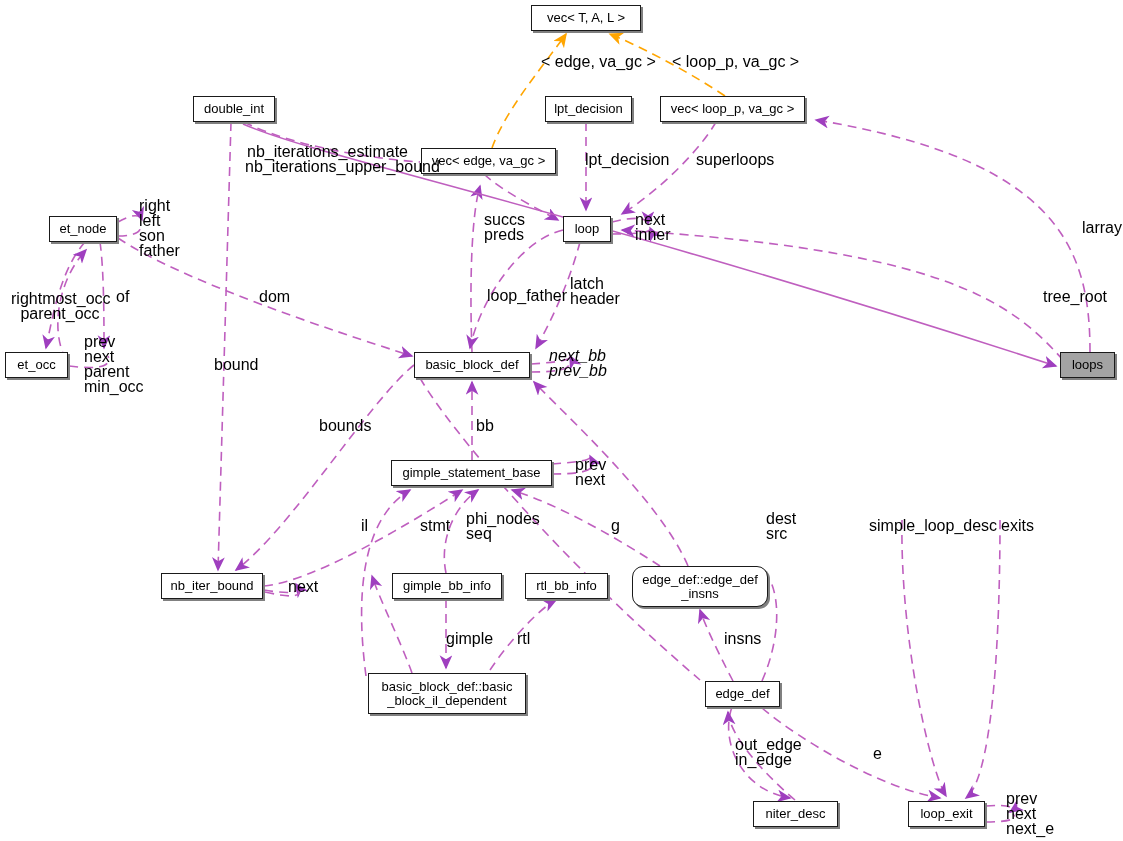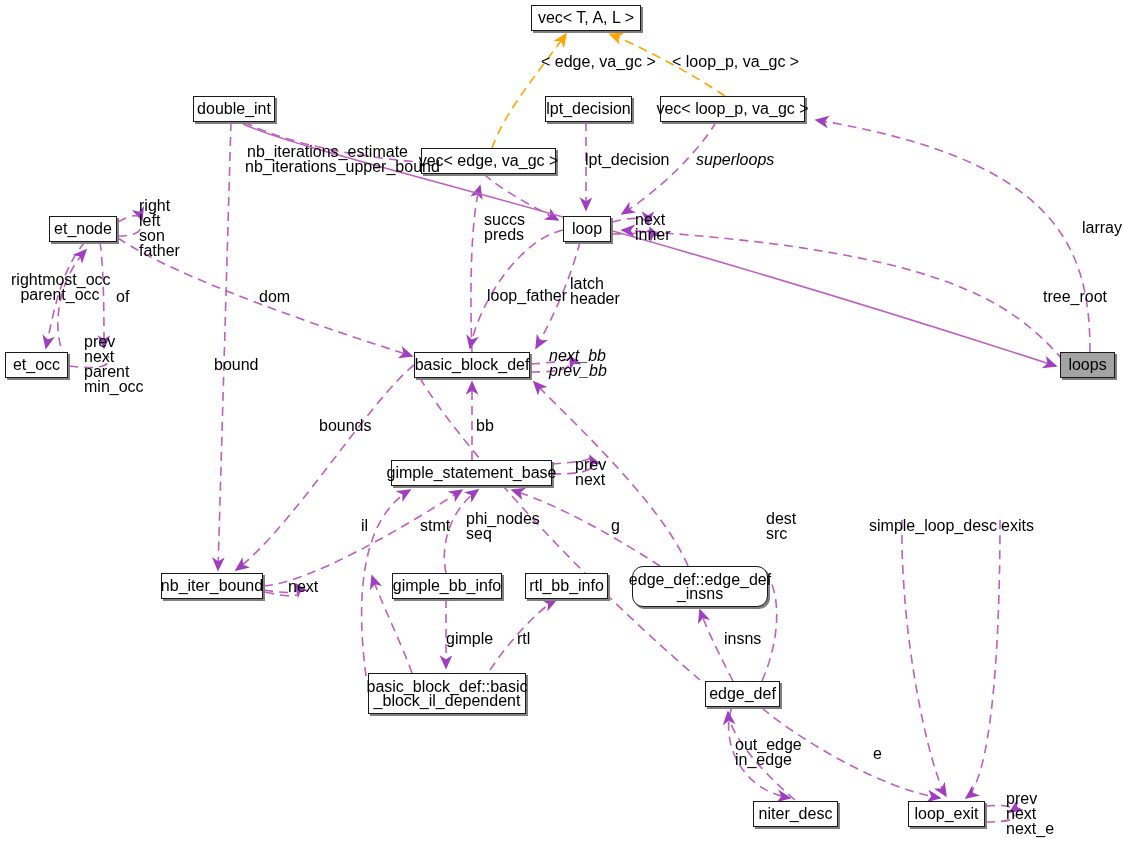--- a/index.html
+++ b/index.html
@@ -21,21 +21,21 @@
     width: 1123px;
     height: 841px;
     pointer-events: none;
   }
   .node {
     position: absolute;
     box-sizing: border-box;
     border: 1px solid #1a1a1a;
     background: #ffffff;
     color: #000000;
-    font-size: 16px;
+    font-size: 13px;
     line-height: 14px;
     display: flex;
     align-items: center;
     justify-content: center;
     text-align: center;
     box-shadow: 2px 2px 0 0 #808080;
     white-space: pre;
     z-index: 5;
   }
   .node.focus {
@@ -152,33 +152,33 @@
       <div class="node" style="left: 368px; top: 673px; width: 158px; height: 41px;">basic_block_def::basic
 _block_il_dependent</div>
       <div class="node" style="left: 705px; top: 681px; width: 75px; height: 26px;">edge_def</div>
       <div class="node" style="left: 753px; top: 801px; width: 85px; height: 26px;">niter_desc</div>
       <div class="node" style="left: 908px; top: 801px; width: 77px; height: 26px;">loop_exit</div>
     </div>
   <div id="label-layer">
       <div class="elabel" style="left: 541px; top: 54px; width: 110px;">&lt; edge, va_gc &gt;</div>
       <div class="elabel" style="left: 672px; top: 54px; width: 120px;">&lt; loop_p, va_gc &gt;</div>
       <div class="elabel" style="left: 585px; top: 152px; width: 90px;">lpt_decision</div>
-      <div class="elabel" style="left: 696px; top: 152px; width: 85px; font-style: italic;">superloops</div>
+      <div class="elabel" style="left: 696px; top: 152px; width: 85px;">superloops</div>
       <div class="elabel center" style="left: 245px; top: 144px; width: 165px;">nb_iterations_estimate
 nb_iterations_upper_bound</div>
       <div class="elabel" style="left: 139px; top: 198px; width: 50px;">right
 left
 son
 father</div>
       <div class="elabel" style="left: 484px; top: 212px; width: 48px;">succs
 preds</div>
       <div class="elabel" style="left: 635px; top: 212px; width: 42px;">next
 inner</div>
       <div class="elabel" style="left: 1082px; top: 220px; width: 40px;">larray</div>
-      <div class="elabel center" style="left: 11px; top: 272px; width: 98px;">rightmost_occ
+      <div class="elabel center" style="left: 11px; top: 291px; width: 98px;">rightmost_occ
 parent_occ</div>
       <div class="elabel" style="left: 116px; top: 289px; width: 20px;">of</div>
       <div class="elabel" style="left: 259px; top: 289px; width: 32px;">dom</div>
       <div class="elabel" style="left: 487px; top: 288px; width: 80px;">loop_father</div>
       <div class="elabel" style="left: 570px; top: 276px; width: 48px;">latch
 header</div>
       <div class="elabel" style="left: 1043px; top: 289px; width: 60px;">tree_root</div>
       <div class="elabel" style="left: 84px; top: 334px; width: 62px;">prev
 next
 parent

